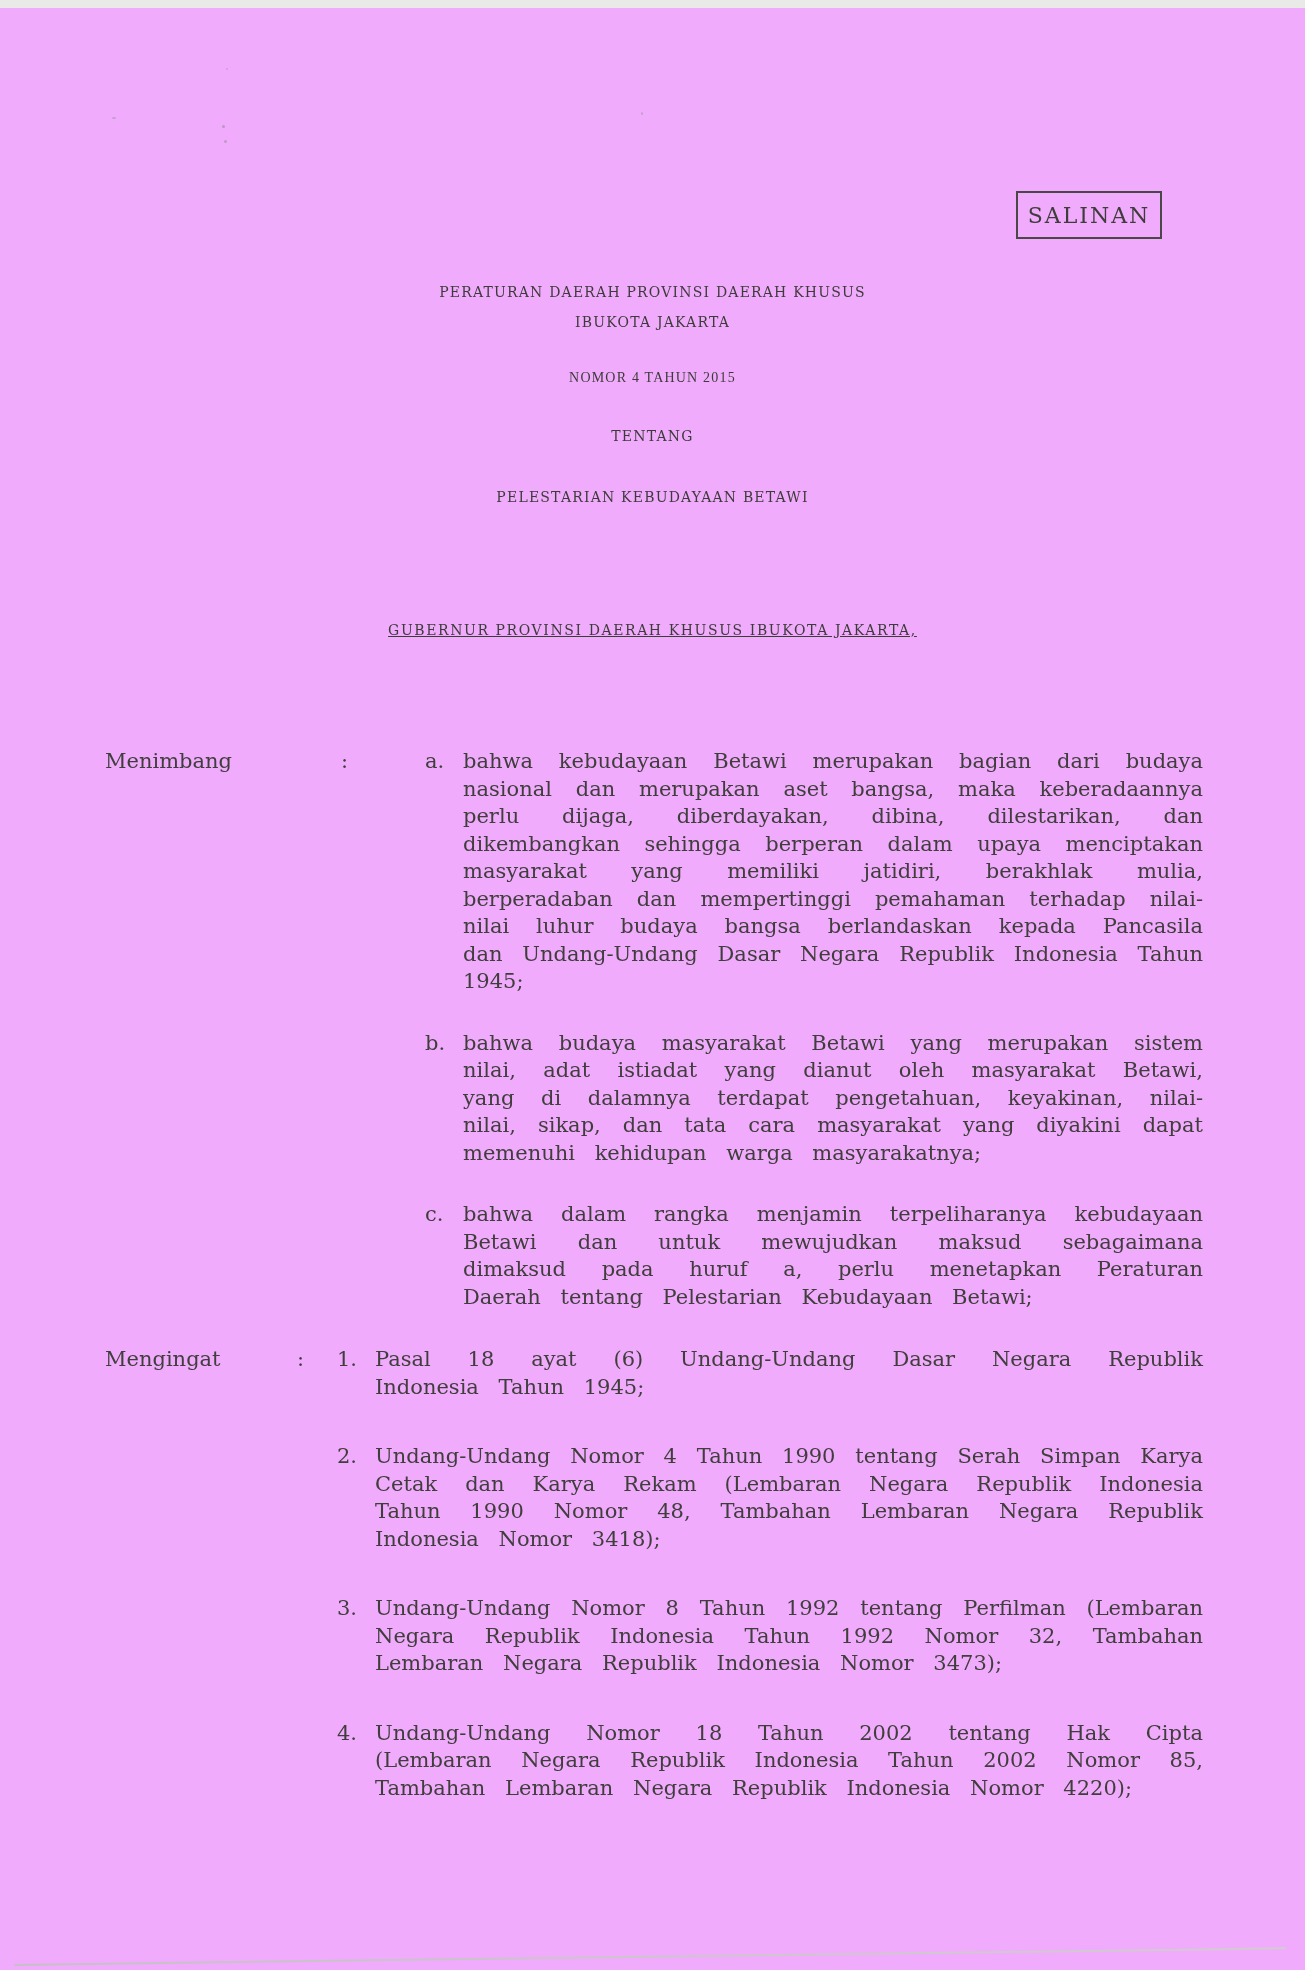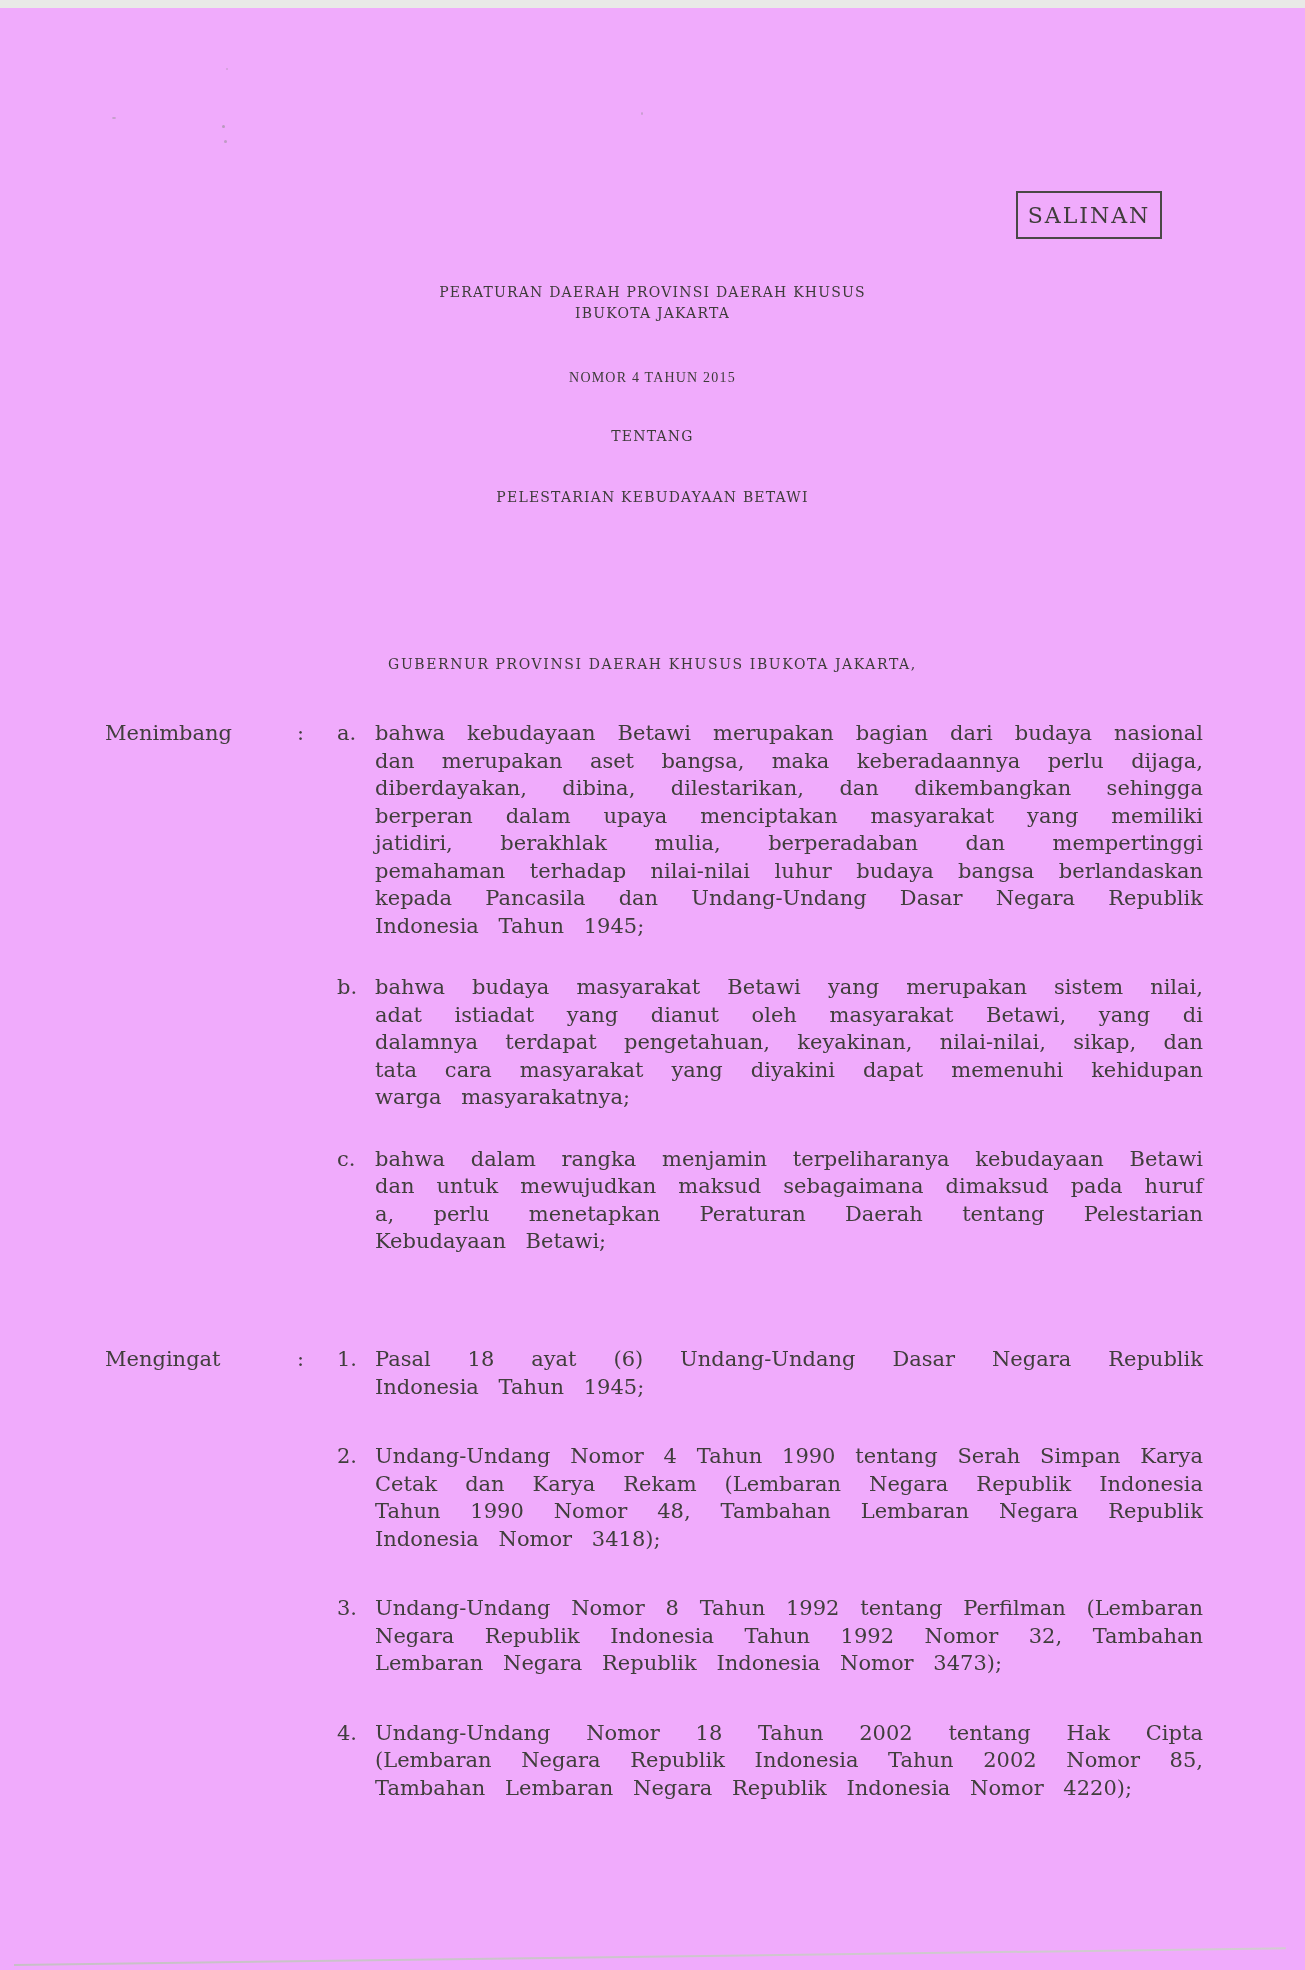--- a/index.html
+++ b/index.html
@@ -24,44 +24,44 @@
   }
   
   .h{
     position:absolute;left:110px;width:1085px;
     text-align:center;
     font-size:14px;letter-spacing:1.2px;
     color:#3d3b39;
     white-space:nowrap;
   }
   .hl1{top:276px;}
-  .hl2{top:297px;}
+  .hl2{top:306px;}
   .hnum{top:362px;font-family:Liberation Serif, serif;}
   .htent{top:420px;}
   .hsubj{top:481px;}
   .hgrace{top:539px;}
-  .hauth{top:648px;letter-spacing:1.6px;}
+  .hauth{top:614px;letter-spacing:1.6px;text-decoration:underline;}
   
   .block{
     position:absolute;left:105px;width:1098px;
     display:flex;align-items:flex-start;
     font-size:21px;line-height:27.5px;color:#403e3c;
   }
   .block .label{flex:0 0 192px;}
   .block .colon{flex:0 0 40px;text-align:left;}
   .block .items{flex:1 1 auto;}
   .item{display:flex;align-items:flex-start;}
   .item .marker{flex:0 0 38px;}
   .item .text{
     flex:1 1 auto;
     text-align:justify;
     word-spacing:13px;
     text-justify:inter-word;
   }
-  .sec-menimbang{top:712px;}
+  .sec-menimbang{top:740px;gap:44px;}
   .sec-mengingat{top:1338px;}
   .sec-menimbang .item + .item{margin-top:34px;}
   .sec-mengingat .item + .item{margin-top:42px;}
   .blurred{filter:blur(0.38px);}
   
   .speck{position:absolute;background:#8d8d8b;border-radius:50%;}
   .sp1{left:222px;top:117px;width:3px;height:3px;opacity:.55;}
   .sp2{left:224px;top:132px;width:3px;height:3px;opacity:.5;}
   .sp3{left:112px;top:109px;width:4px;height:2px;opacity:.45;}
   .sp4{left:641px;top:104px;width:2px;height:3px;opacity:.4;}

